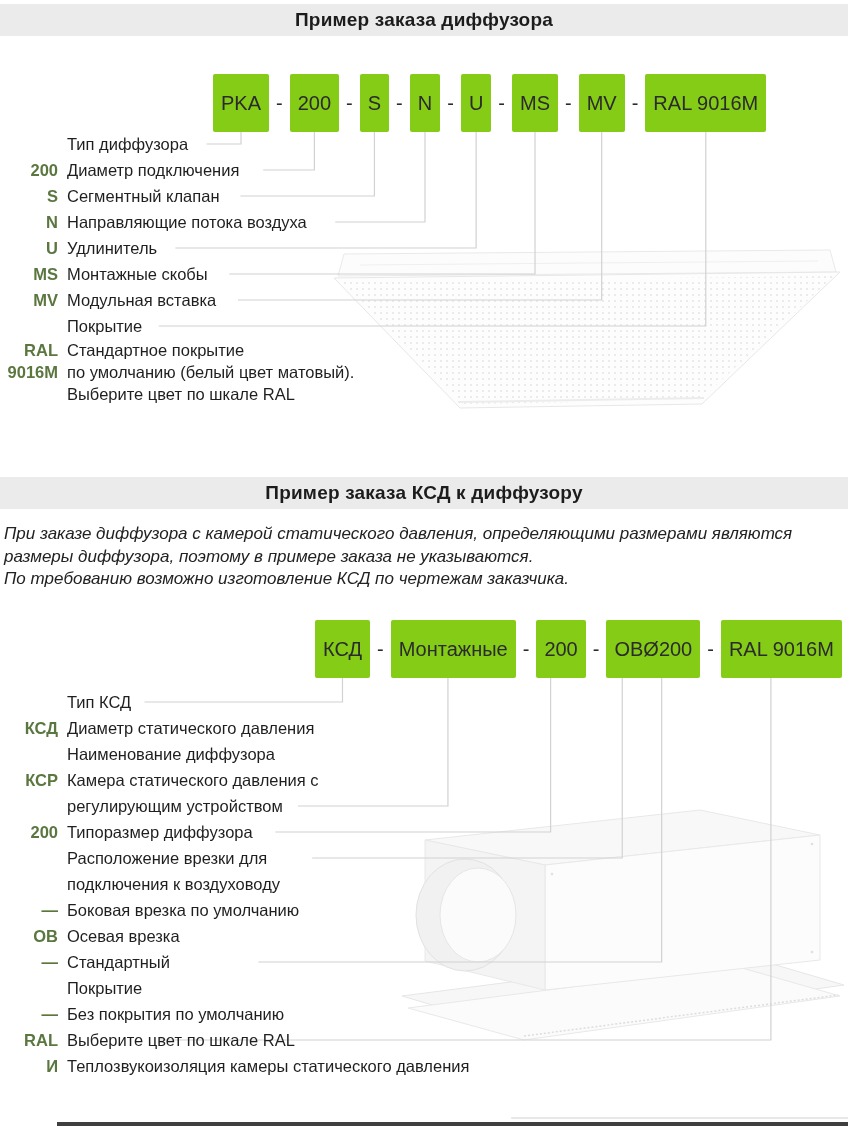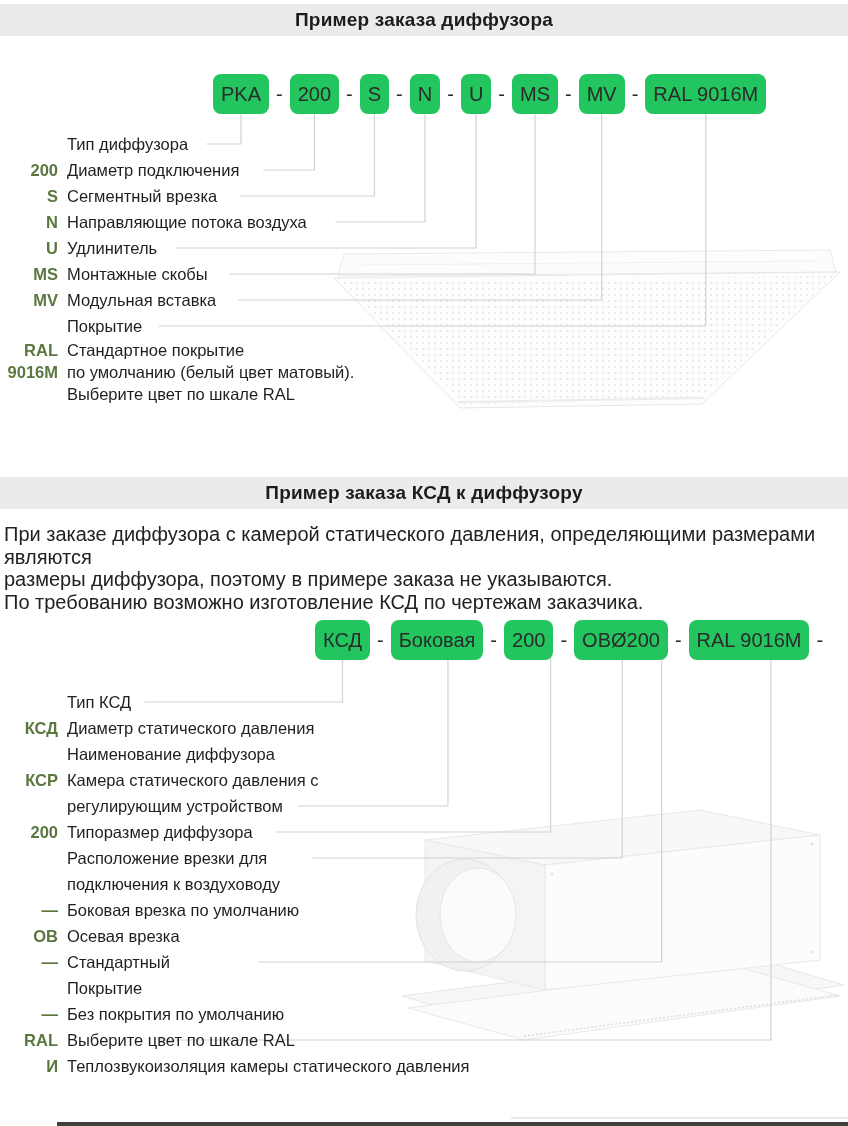--- a/index.html
+++ b/index.html
@@ -10,34 +10,34 @@
 
   .art{position:absolute;z-index:1}
   #connectors{position:absolute;left:0;top:0;z-index:5}
   #connectors polyline{fill:none;stroke:#d2d2d2;stroke-width:1.2}
 
   .band{position:absolute;left:0;width:848px;height:32px;background:#ebebeb;
         display:flex;align-items:center;justify-content:center;z-index:10}
   .band .title{font-size:19px;font-weight:600;color:#1c1c1c;letter-spacing:.2px}
 
   .coderow{position:absolute;display:flex;align-items:center;gap:7px;white-space:nowrap;z-index:10}
-  .cbox{background:#22c55e;border-radius:8px;padding:7px 8px;font-size:20px;
+  .cbox{background:#84cc16;border-radius:2px;padding:16px 8px;font-size:20px;
         line-height:26px;color:#2b2b2b}
   .dash{font-size:20px;color:#2b2b2b}
 
   .rows{position:absolute;left:0;z-index:10}
   .row{display:flex;align-items:flex-start}
   .row .code{flex:none;width:58px;margin-right:9px;text-align:right;
              color:#5b7740;font-weight:700;font-size:16.5px;line-height:26px;white-space:pre-line}
   .row .text{font-size:16.5px;line-height:26px;color:#1f1f1f;white-space:pre-line}
   .row .text.b{font-weight:400}
   .row.small .code,.row.small .text{line-height:22px}
 
   .note{position:absolute;left:4px;top:523px;width:840px;z-index:10;
-        font-size:20px;line-height:22.5px;color:#222;white-space:pre-line}
+        font-style:italic;font-size:17px;line-height:22.5px;color:#222;white-space:pre-line}
 
   .bottom-bar{position:absolute;left:57px;top:1122px;width:791px;height:4px;
               background:#3f3f3f;z-index:10}
 </style>
 </head>
 <body>
 
 <div class="page">
 
   <svg class="art" style="left:330px;top:232px" width="515" height="190" viewBox="0 0 515 190">
@@ -111,21 +111,21 @@
     <div class="row">
       <span class="code"></span>
       <span class="text b">Тип диффузора</span>
     </div>
     <div class="row">
       <span class="code">200</span>
       <span class="text b">Диаметр подключения</span>
     </div>
     <div class="row">
       <span class="code">S</span>
-      <span class="text b">Сегментный врезка</span>
+      <span class="text b">Сегментный клапан</span>
     </div>
     <div class="row">
       <span class="code">N</span>
       <span class="text b">Направляющие потока воздуха</span>
     </div>
     <div class="row">
       <span class="code">U</span>
       <span class="text b">Удлинитель</span>
     </div>
     <div class="row">
@@ -153,21 +153,21 @@
     <div class="title">Пример заказа КСД к диффузору</div>
   </div>
 
   <div class="note">При заказе диффузора с камерой статического давления, определяющими размерами являются
 размеры диффузора, поэтому в примере заказа не указываются.
 По требованию возможно изготовление КСД по чертежам заказчика.</div>
 
   <div class="coderow" id="codes2" style="left:315px;top:620px">
     <span class="cbox">КСД</span>
     <span class="dash">-</span>
-    <span class="cbox">Боковая</span>
+    <span class="cbox">Монтажные</span>
     <span class="dash">-</span>
     <span class="cbox">200</span>
     <span class="dash">-</span>
     <span class="cbox">ОВØ200</span>
     <span class="dash">-</span>
     <span class="cbox">RAL 9016M</span>
     <span class="dash">-</span>
 
   </div>
 

